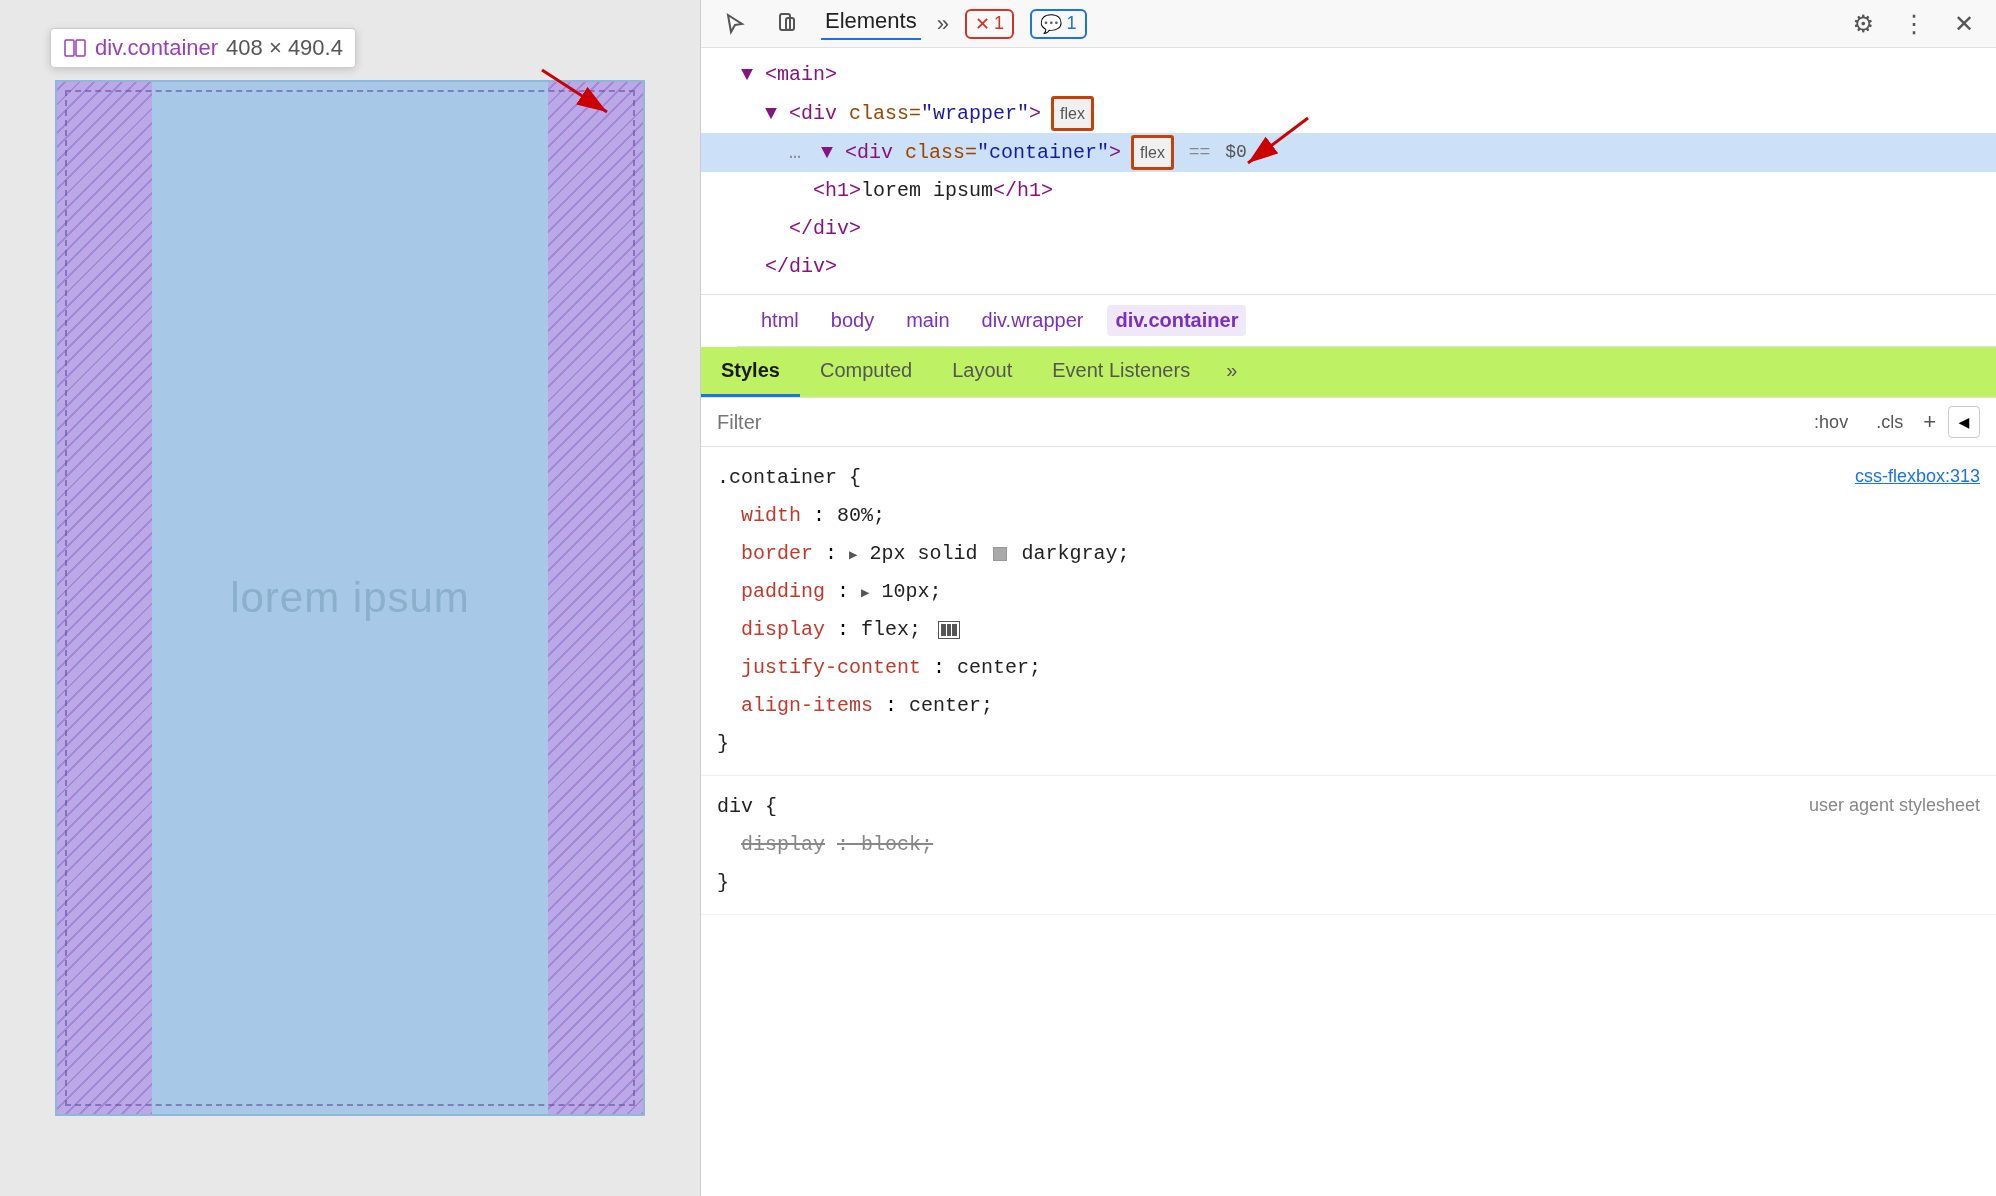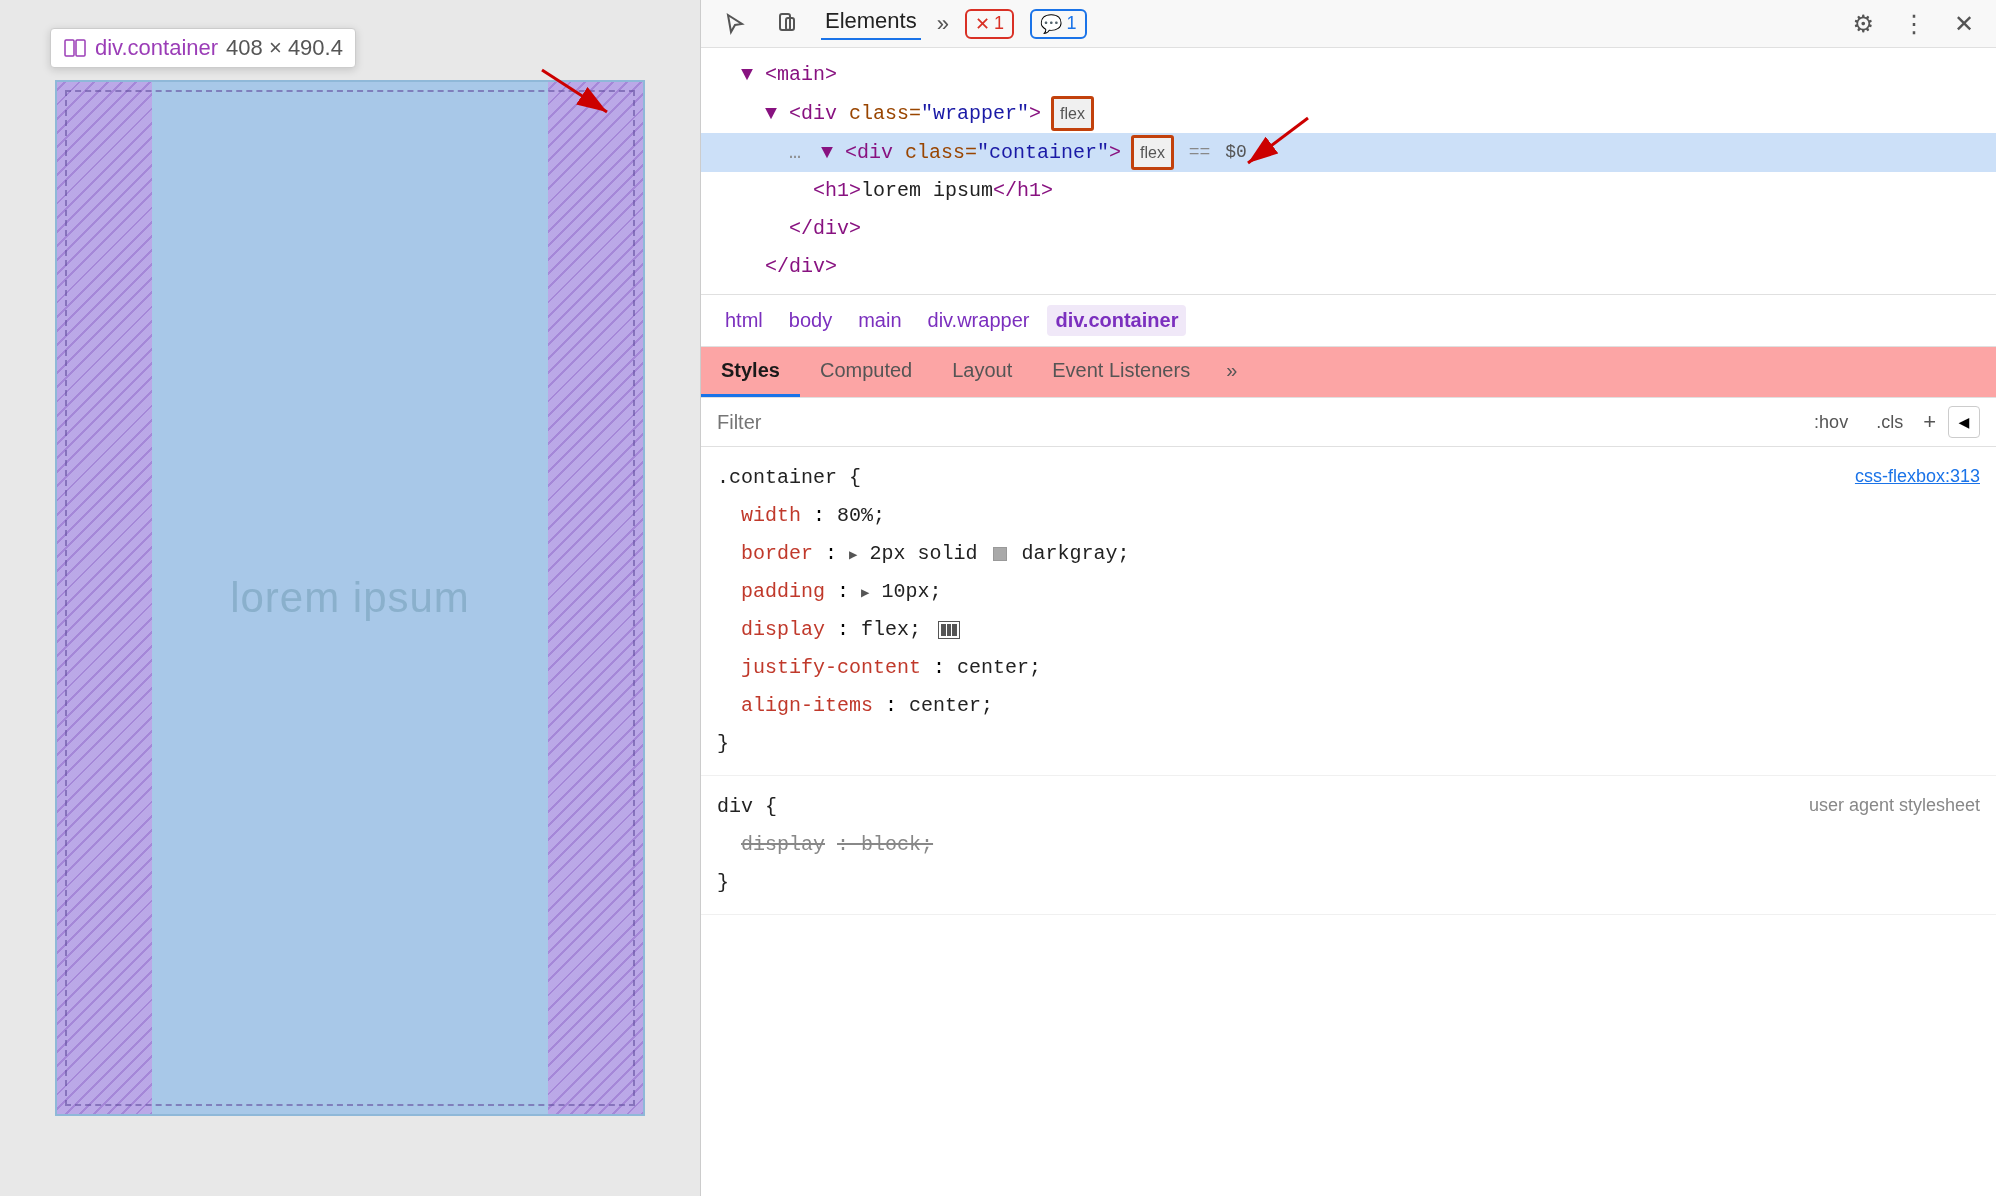--- a/index.html
+++ b/index.html
@@ -263,43 +263,44 @@
       color: #888;
       font-size: 20px;
     }
 
     
     .breadcrumb {
       display: flex;
       align-items: center;
       padding: 10px 16px;
       border-bottom: 1px solid #e0e0e0;
-      gap: 10px;
+      gap: 16px;
       background: white;
+      margin-left: 36px;
     }
 
     .breadcrumb-item {
       color: #7b2fbe;
       font-size: 20px;
       cursor: pointer;
       padding: 4px 8px;
       border-radius: 4px;
     }
 
     .breadcrumb-item.active {
       color: #7b2fbe;
       font-weight: 600;
       background: #f0e8f8;
     }
 
     
     .style-tabs {
       display: flex;
       border-bottom: 1px solid #e0e0e0;
-      background: #fca5a5;
+      background: #bef264;
     }
 
     .style-tab {
       padding: 12px 20px;
       font-size: 20px;
       cursor: pointer;
       color: #555;
       border-bottom: 3px solid transparent;
     }
 

